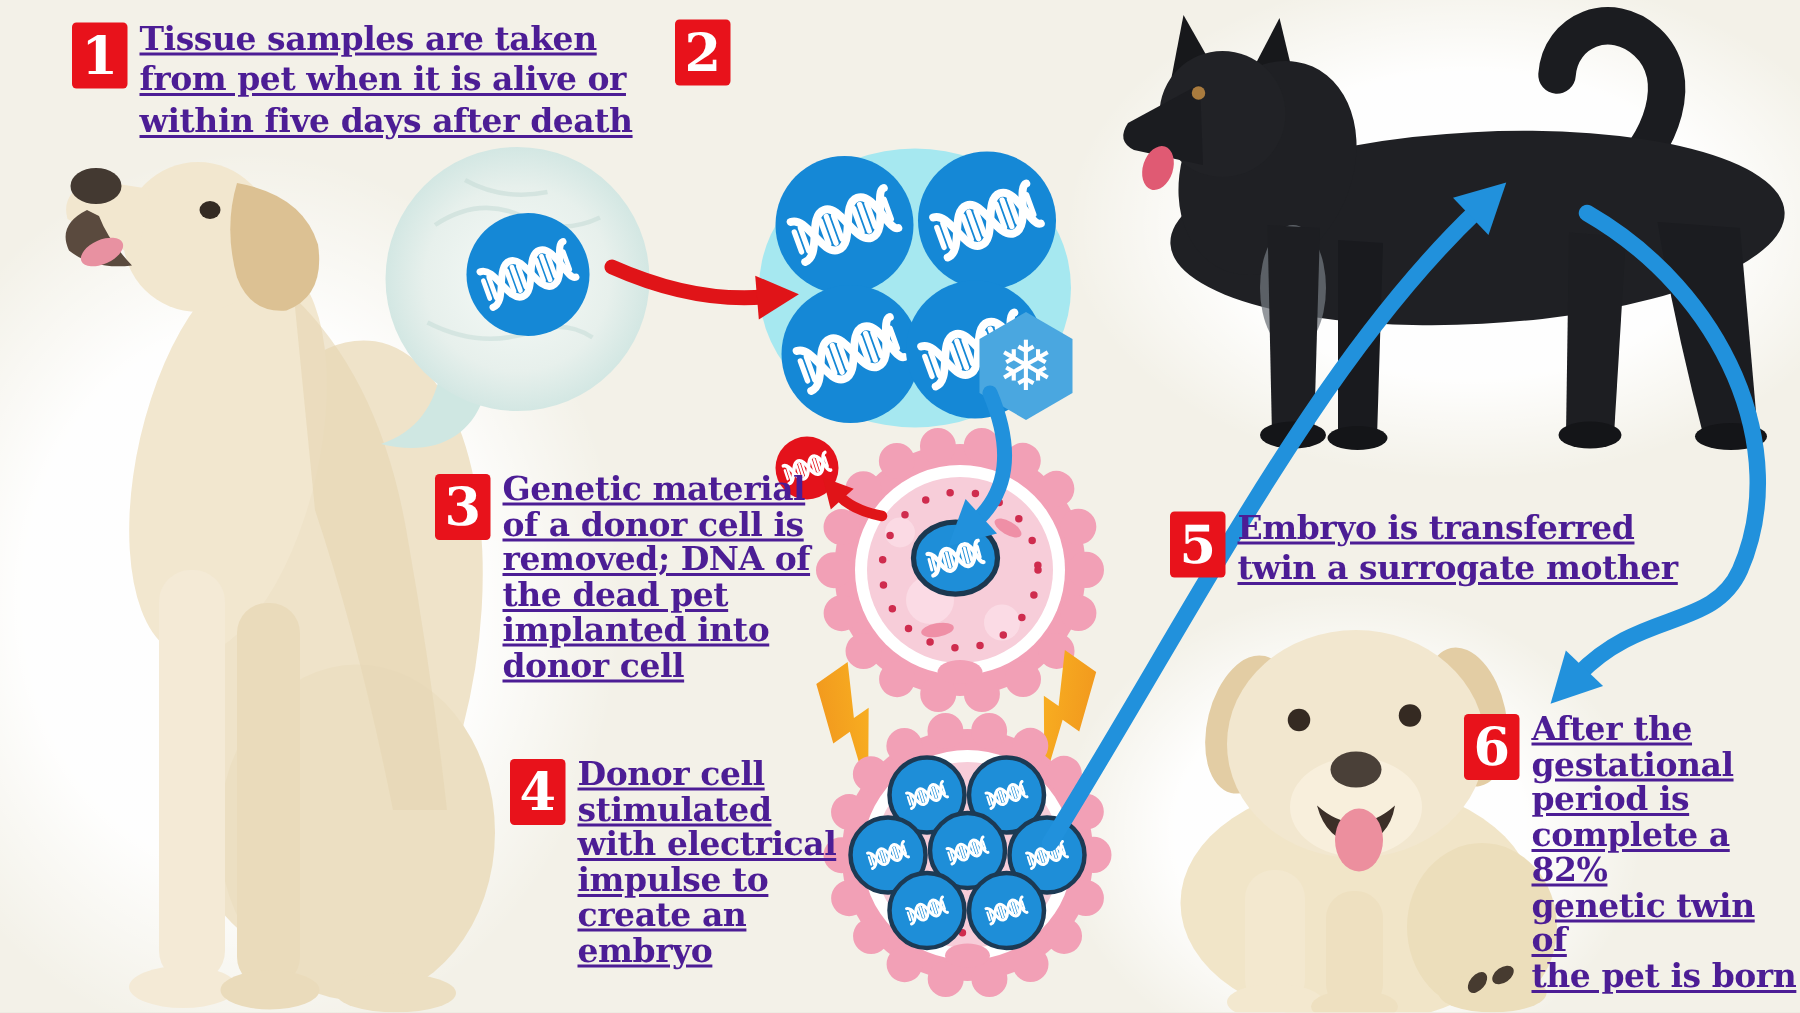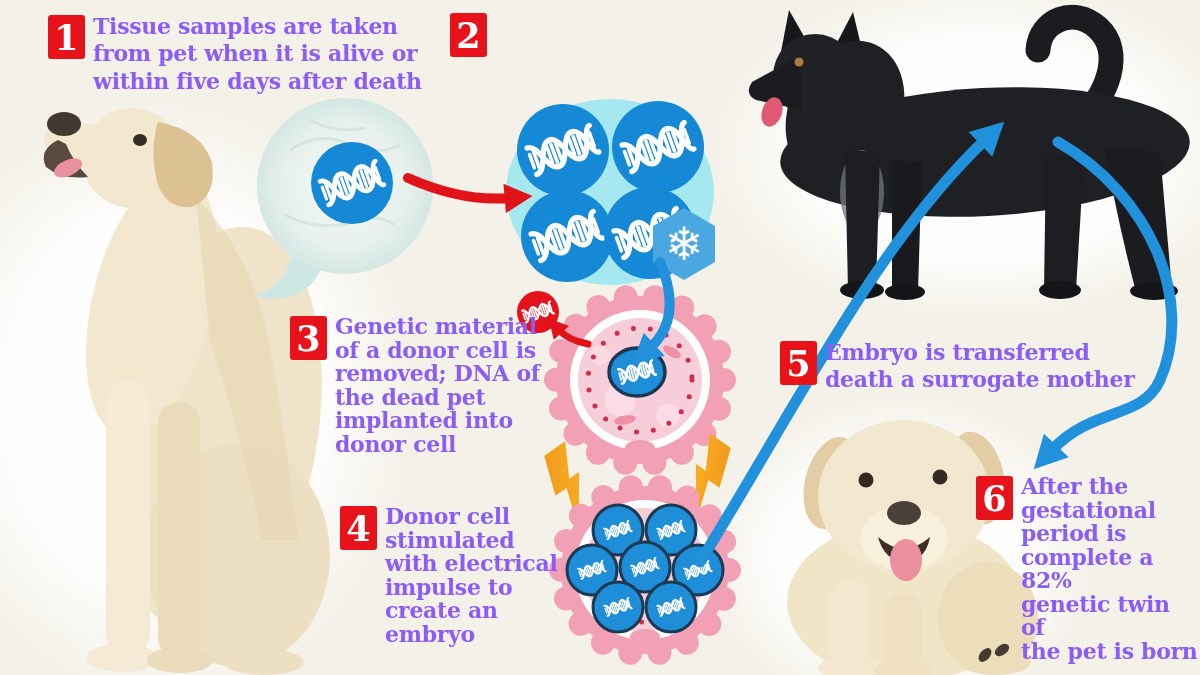--- a/index.html
+++ b/index.html
@@ -10,22 +10,22 @@
   }
   #artwork{position:absolute;left:0;top:0;z-index:1;}
   .step{position:absolute;display:flex;align-items:flex-start;gap:8px;z-index:5;}
   .num{
     background:#e8121b;color:#ffffff;font-weight:bold;
     width:37px;height:44px;border-radius:3px;flex:0 0 auto;
     display:flex;align-items:center;justify-content:center;
     font-size:35px;line-height:1;
   }
   .txt{
-    color:#8b5cf6;font-weight:bold;white-space:pre-line;
-    font-size:22px;letter-spacing:-0.3px;
+    color:#4c1d95;font-weight:bold;white-space:pre-line;
+    font-size:22px;letter-spacing:-0.3px;text-decoration:underline;
   }
   .lh-wide .txt{line-height:1.24;margin-top:-2px;}
   .lh-tight .txt{line-height:1.07;margin-top:-1px;}
   #step1{left:48px;top:15px;}
   #step2{left:450px;top:13px;}
   #step3{left:290px;top:316px;}
   #step4{left:340px;top:506px;}
   #step5{left:780px;top:341px;}
   #step6{left:976px;top:476px;}
 </style>
@@ -286,21 +286,21 @@
   <div class="txt">Donor cell
 stimulated
 with electrical
 impulse to
 create an
 embryo</div>
 </div>
 <div class="step lh-wide" id="step5">
   <div class="num">5</div>
   <div class="txt">Embryo is transferred
-death a surrogate mother</div>
+twin a surrogate mother</div>
 </div>
 <div class="step lh-tight" id="step6">
   <div class="num">6</div>
   <div class="txt">After the
 gestational
 period is
 complete a 82%
 genetic twin of
 the pet is born</div>
 </div>

